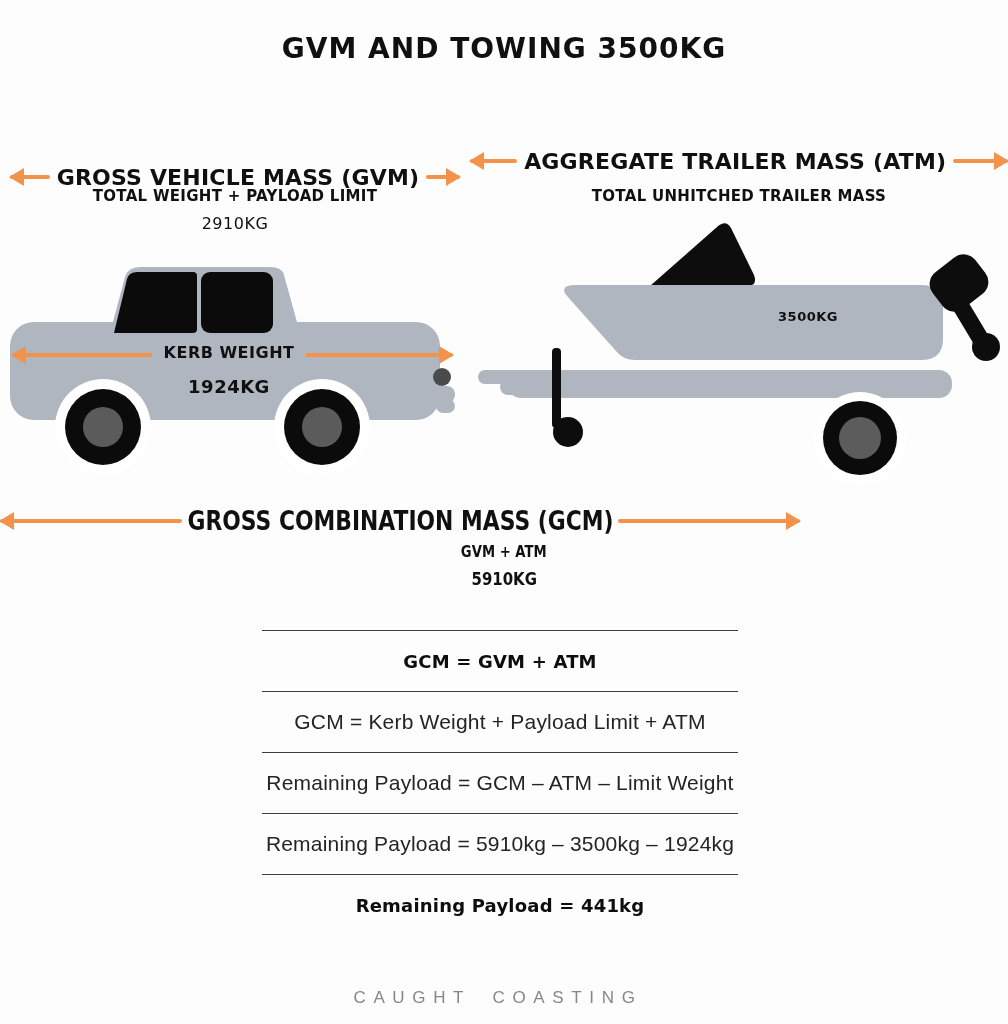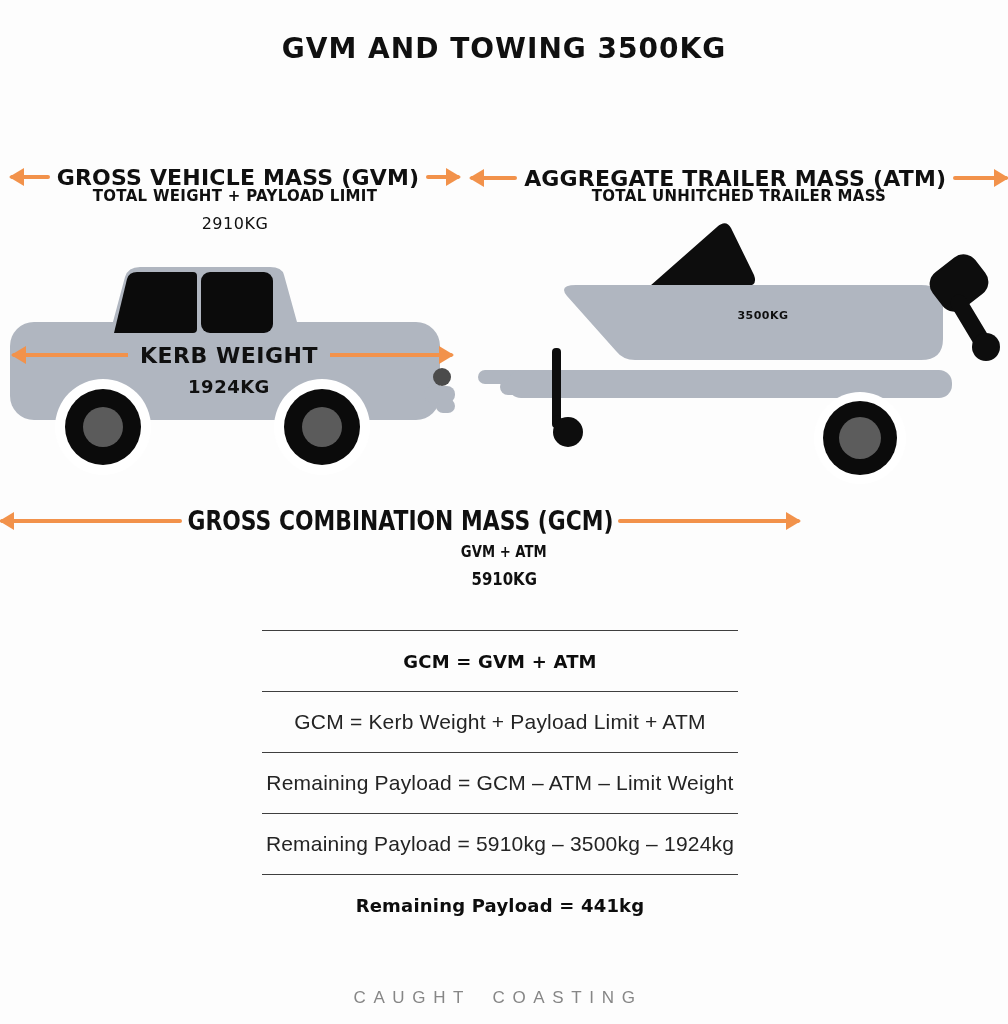--- a/index.html
+++ b/index.html
@@ -29,25 +29,25 @@
   .hdr-row{top:146px;height:30px;}
   .hdr{font-size:22px;font-weight:700;letter-spacing:.2px;white-space:nowrap;padding:0 7px;}
   .sub{position:absolute;text-align:center;font-size:15px;font-weight:700;letter-spacing:.3px;}
   .val{position:absolute;text-align:center;font-size:16px;font-weight:400;letter-spacing:.5px;}
 
   
   .veh-svg{position:absolute;display:block;}
   .kerb-arrow{position:absolute;left:12px;top:353px;width:441px;}
   .kerb-label-wrap{position:absolute;left:0;top:342px;width:458px;text-align:center;}
   .kerb-label-wrap span{display:inline-block;background:var(--gray);padding:1px 12px;
-    font-size:22px;font-weight:700;letter-spacing:.5px;}
+    font-size:16px;font-weight:700;letter-spacing:.5px;}
   .kerb-value{position:absolute;left:0;top:376px;width:458px;text-align:center;
     font-size:18px;font-weight:700;letter-spacing:.5px;}
-  .boat-value{position:absolute;left:688px;top:309px;width:150px;text-align:center;
-    font-size:11px;font-weight:700;letter-spacing:.5px;}
+  .boat-value{position:absolute;left:688px;top:309px;width:150px;text-align:right;
+    font-size:13px;font-weight:700;letter-spacing:.5px;}
 
   
   .gcm-row{top:506px;left:0;width:800px;height:30px;gap:6px;}
   .gcm-row .arr{flex:1 1 auto;}
   .gcm-title-box{flex:0 0 auto;width:424px;display:flex;justify-content:center;overflow:visible;}
   .gcm-title-box span{display:inline-block;white-space:nowrap;font-size:26px;font-weight:700;
     transform:scaleX(.84);transform-origin:center;}
   .gcm-sub-wrap,.gcm-val-wrap{position:absolute;left:0;width:1008px;display:flex;justify-content:center;align-items:flex-end;}
   .gcm-sub-wrap{top:543px;}
   .gcm-val-wrap{top:569px;}
@@ -75,21 +75,21 @@
   <div class="page-title">GVM AND TOWING 3500KG</div>
 
   <div class="arrow-row hdr-row" style="left:0;width:470px;justify-content:center;margin-top:16px;">
     <div class="arr hl" style="width:40px;"></div>
     <div class="hdr">GROSS VEHICLE MASS (GVM)</div>
     <div class="arr hr" style="width:34px;"></div>
   </div>
   <div class="sub" style="left:0;top:187px;width:470px;">TOTAL WEIGHT + PAYLOAD LIMIT</div>
   <div class="val" style="left:0;top:214px;width:470px;">2910KG</div>
 
-  <div class="arrow-row hdr-row" style="left:470px;width:538px;justify-content:space-between;margin-top:17px;">
+  <div class="arrow-row hdr-row" style="left:470px;width:538px;justify-content:space-between;">
     <div class="arr hl" style="width:50px;"></div>
     <div class="hdr">AGGREGATE TRAILER MASS (ATM)</div>
     <div class="arr hr" style="width:58px;"></div>
   </div>
   <div class="sub" style="left:470px;top:187px;width:538px;">TOTAL UNHITCHED TRAILER MASS</div>
 
   <svg class="veh-svg" style="left:0;top:255px;" width="470" height="230" viewBox="0 0 470 230">
     <path d="M110,78 L125,22 Q128,12 140,12 L270,12 Q282,12 284,20 L300,78 Z" fill="#B0B6C0"></path>
     <rect x="10" y="67" width="430" height="98" rx="24" fill="#B0B6C0"></rect>
     <path d="M114,78 L127,24 Q129,17 137,17 L193,17 Q197,17 197,21 L197,74 Q197,78 193,78 Z" fill="#0B0B0B"></path>

